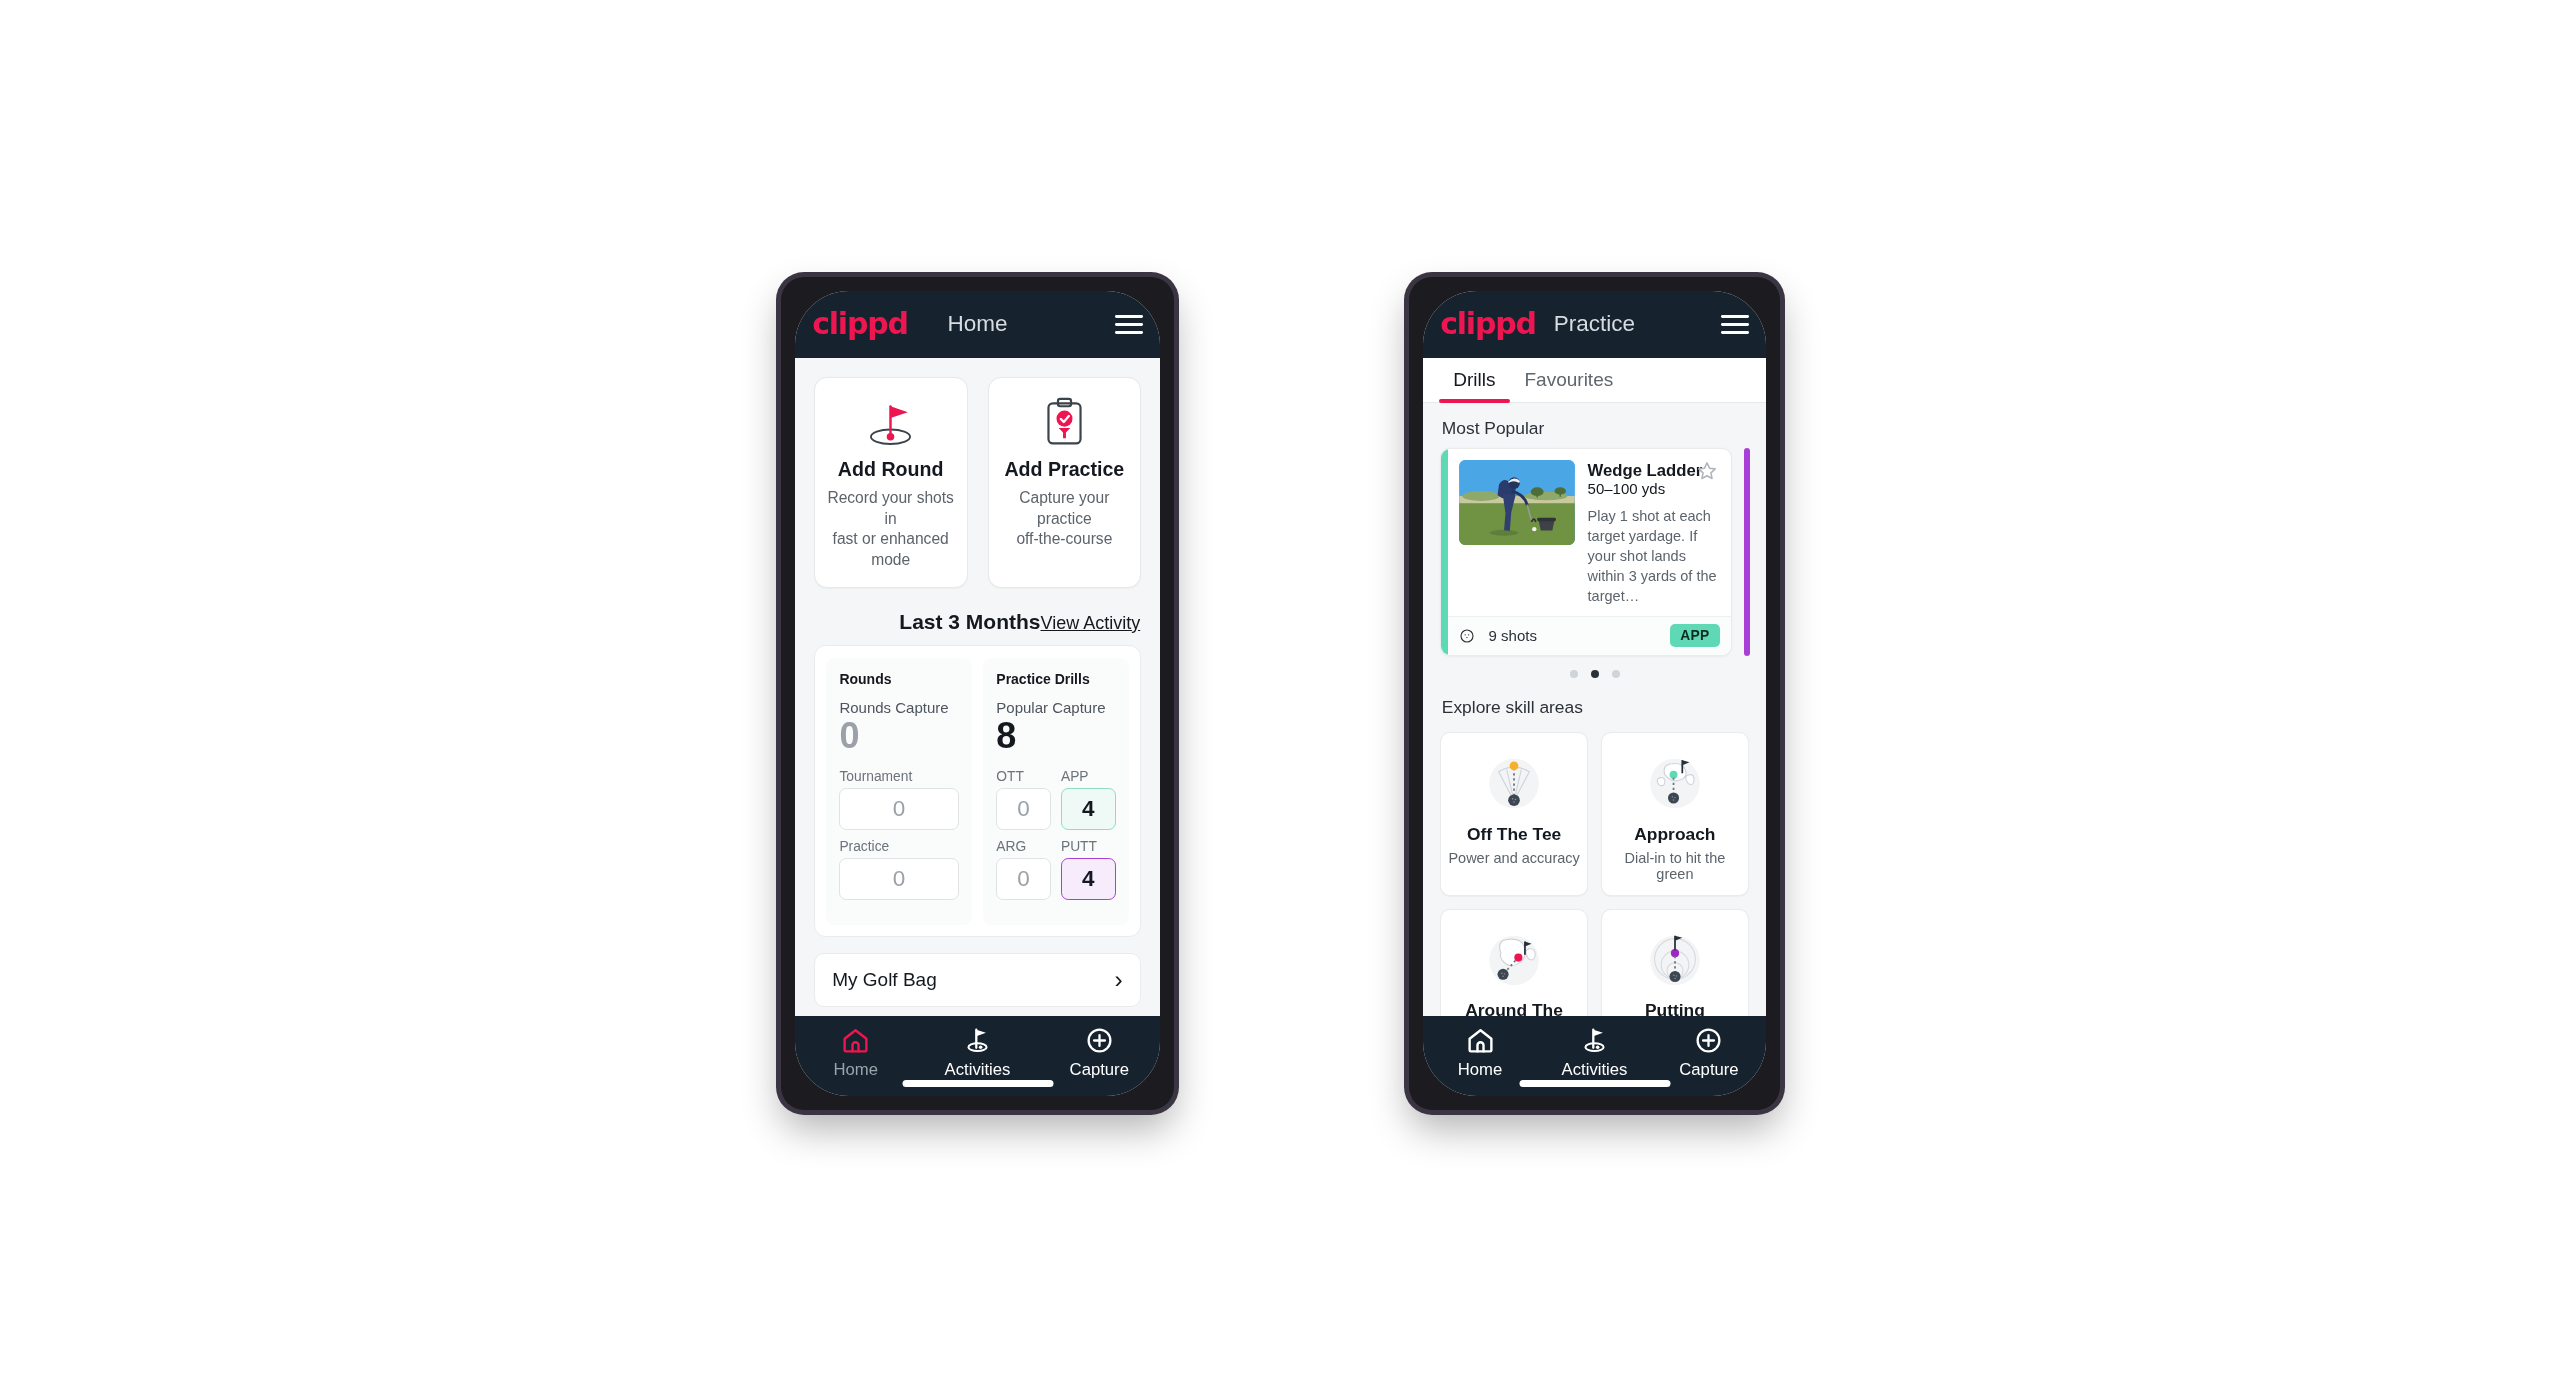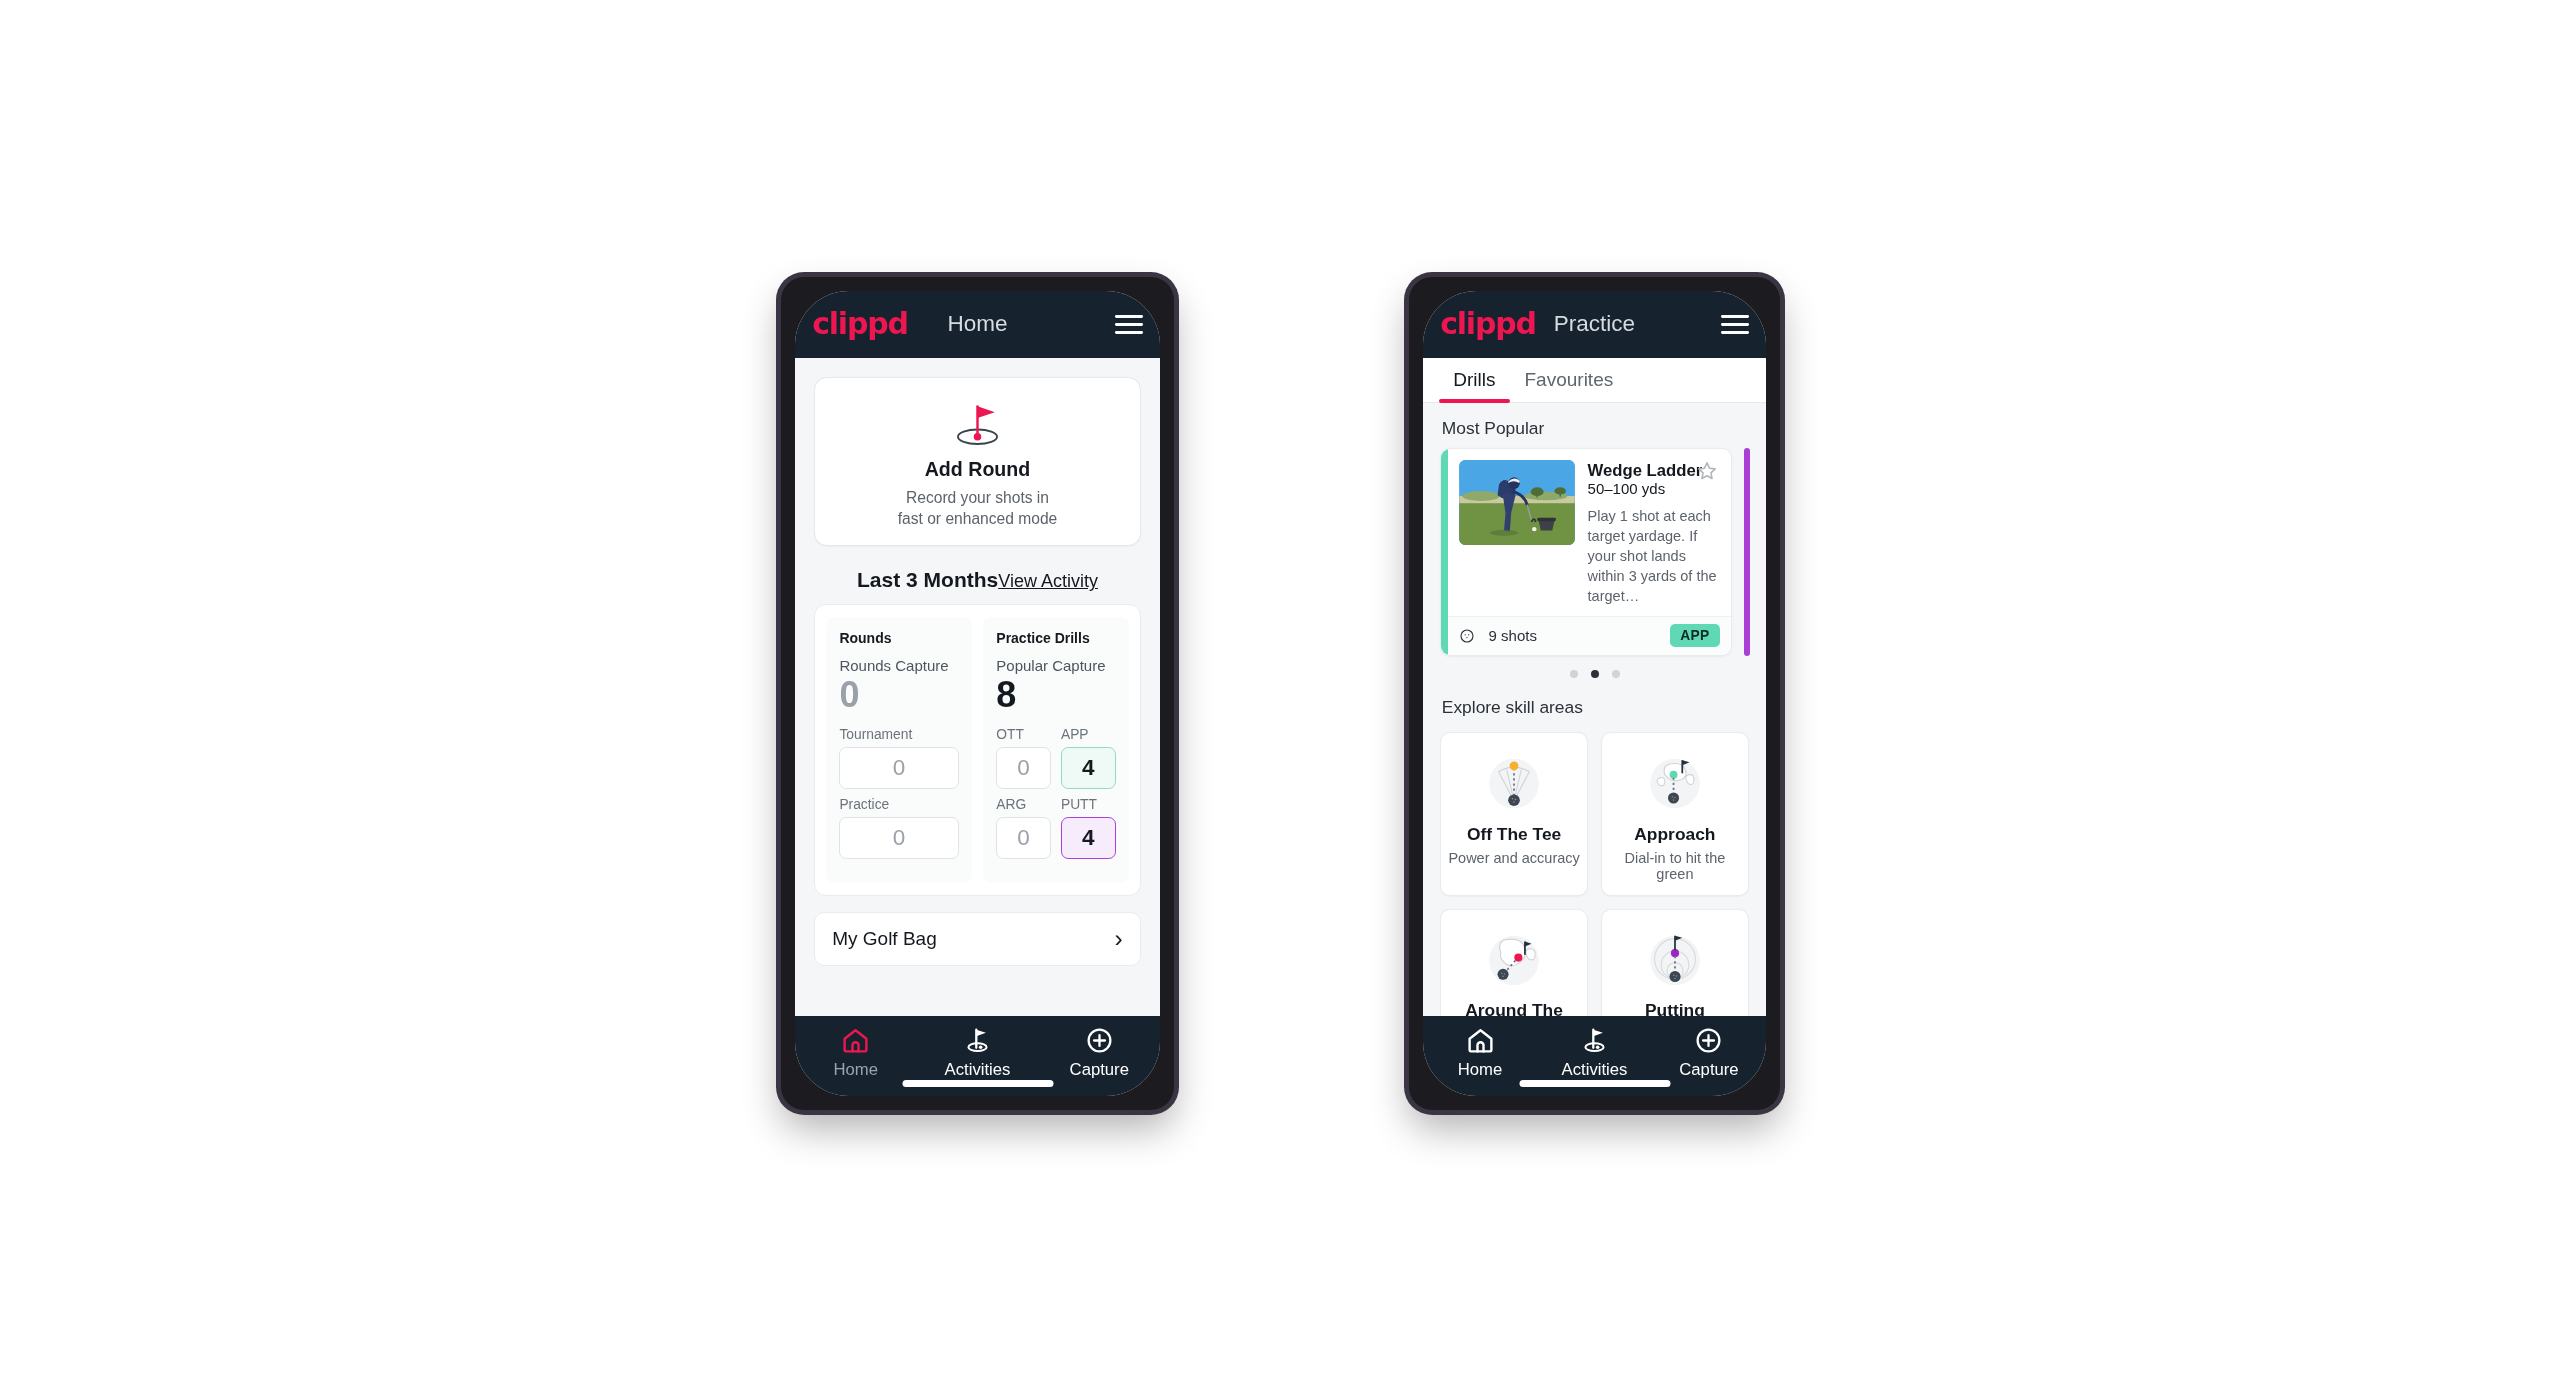--- a/index.html
+++ b/index.html
@@ -68,21 +68,21 @@
   .quick-card{
     flex:1;background:#ffffff;border:0.7px solid #e6e8ea;border-radius:13px;
     padding:17.4px 8.7px 16px;text-align:center;box-sizing:border-box;
     box-shadow:0 0.7px 1.4px rgba(16,24,40,.04);
   }
   .quick-ico{height:56px;display:flex;align-items:center;justify-content:center;margin-bottom:7.2px;}
   .quick-title{font-size:19.6px;font-weight:700;color:#14181f;margin-bottom:6.5px;}
   .quick-sub{font-size:15.6px;color:#5c636b;line-height:1.33;}
 
   .sec-row{
-    display:flex;align-items:baseline;justify-content:center;
+    display:flex;align-items:baseline;justify-content:flex-end;
     padding:22px 20px 11.6px 20px;box-sizing:border-box;
   }
   .sec-title{font-size:21px;font-weight:700;color:#14181f;}
   .sec-link{font-size:18px;color:#14181f;text-decoration:underline;}
 
   .stats-card{
     margin:0 19px;background:#ffffff;border:0.7px solid #e9ebed;border-radius:11.6px;
     padding:11.6px;display:flex;gap:11.6px;box-sizing:border-box;
   }
   .stats-col{flex:1;background:#fafbfb;border-radius:8.7px;padding:13px 13px 16px;box-sizing:border-box;}
@@ -200,20 +200,34 @@
                 <line x1="38" y1="14" x2="38" y2="56" stroke="#ed1651" stroke-width="3.4" stroke-linecap="round"></line>
                 <path d="M38 14 L62 22 L38 30 Z" fill="#ed1651"></path>
                 <circle cx="38" cy="56" r="5.2" fill="#ed1651"></circle>
               </svg>
             </div>
             <div class="quick-title">Add Round</div>
             <div class="quick-sub">Record your shots in</div>
             <div class="quick-sub">fast or enhanced mode</div>
           </div>
 
+          <div class="quick-card">
+            <div class="quick-ico">
+              <svg width="51" height="54" viewBox="0 0 70 74">
+                <rect x="13" y="10" width="44" height="55" rx="6" fill="none" stroke="#3b434b" stroke-width="3"></rect>
+                <rect x="26" y="4" width="18" height="10" rx="3" fill="none" stroke="#3b434b" stroke-width="3"></rect>
+                <circle cx="35" cy="31" r="11" fill="#ed1651"></circle>
+                <path d="M30 31.5 L34 35.5 L41 27.5" fill="none" stroke="#ffffff" stroke-width="3.2" stroke-linecap="round" stroke-linejoin="round"></path>
+                <path d="M27 44 L43 44 L37 50 L37 58 L33 58 L33 50 Z" fill="#ed1651"></path>
+              </svg>
+            </div>
+            <div class="quick-title">Add Practice</div>
+            <div class="quick-sub">Capture your practice</div>
+            <div class="quick-sub">off-the-course</div>
+          </div>
 
         </div>
 
         <div class="sec-row">
           <div class="sec-title">Last 3 Months</div>
           <a class="sec-link" href="#">View Activity</a>
         </div>
 
         <div class="stats-card">
 

